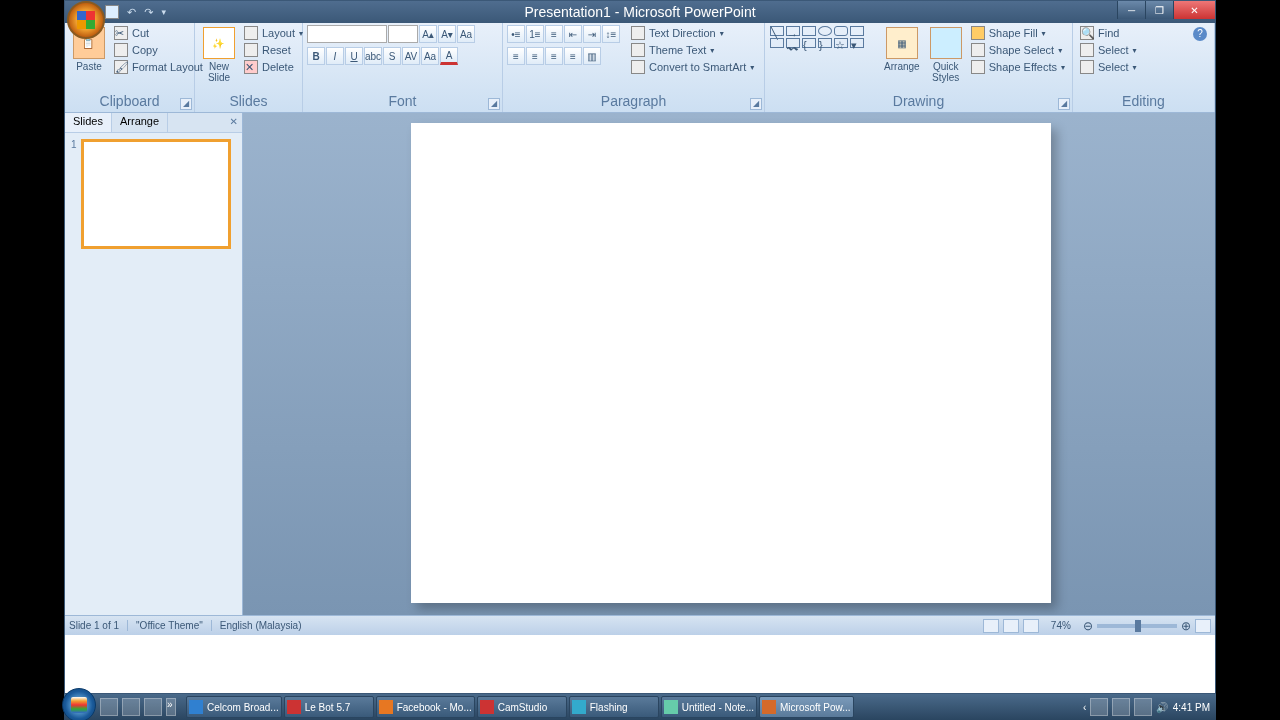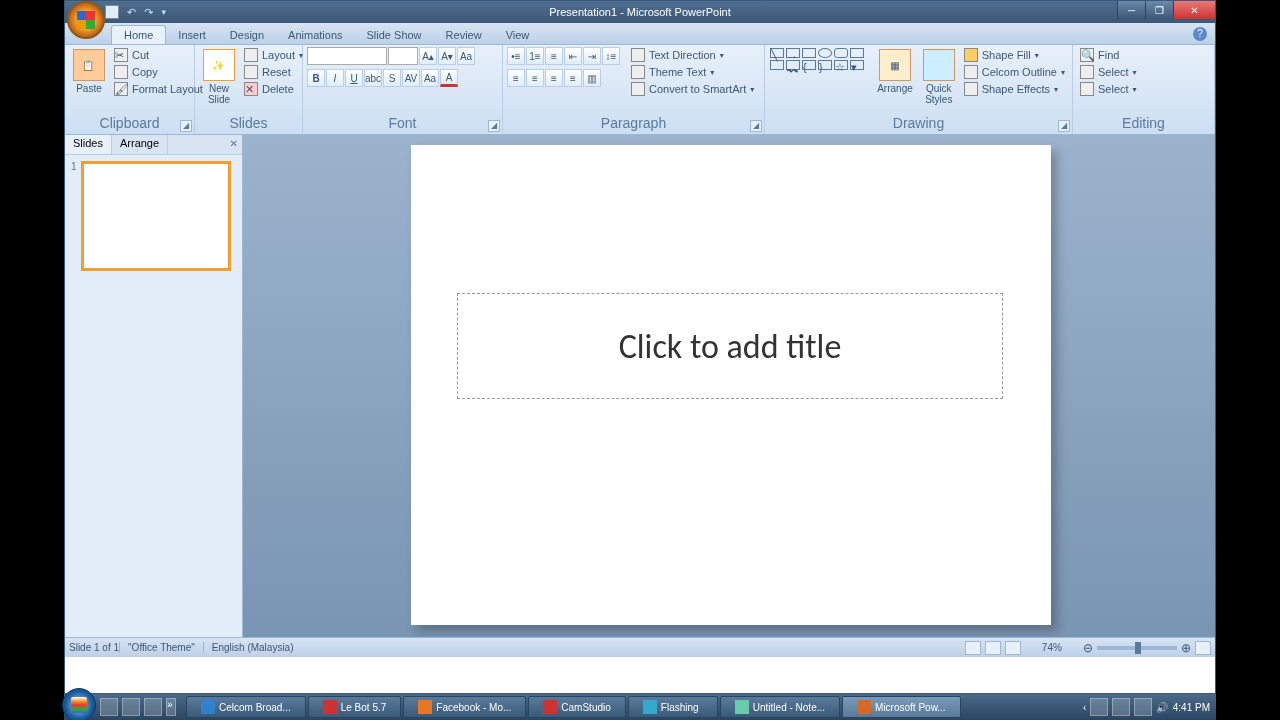--- a/index.html
+++ b/index.html
@@ -1,20 +1,20 @@
 <!DOCTYPE html>
 <html><head>
 <meta charset="utf-8">
 <style>
 *{margin:0;padding:0;box-sizing:border-box;font-family:"Segoe UI",Tahoma,sans-serif;user-select:none}
 html,body{width:1280px;height:720px;overflow:hidden;background:#000}
 .window{position:absolute;left:64px;top:0;width:1152px;height:694px;background:#fff;border:1px solid #3b5877}
 .titlebar{height:22px;background:linear-gradient(#4f6d8f 0%,#3b5877 100%);display:flex;align-items:center;color:#fff;font-size:11px;position:relative}
 .qat{display:flex;align-items:center;gap:8px;padding-left:40px}
-.title-center{position:absolute;left:50%;transform:translateX(-50%);font-size:11px}
+.title-center{position:absolute;left:50%;transform:translateX(-50%);font-size:14px}
 .winbtns{position:absolute;right:0;top:0;display:flex}
 .winbtn{width:28px;height:18px;display:flex;align-items:center;justify-content:center;font-size:10px;color:#fff;background:linear-gradient(#6b89aa,#3b5877);border-left:1px solid #2a4560}
 .winbtn.close{background:linear-gradient(#e77,#c33);width:42px}
 .office-btn{position:absolute;left:2px;top:0;width:38px;height:38px;border-radius:50%;background:radial-gradient(#fff,#f0a030 40%,#c06010 70%);border:2px solid #8a5a20;z-index:5;display:flex;align-items:center;justify-content:center}
 .office-btn::after{content:"";width:18px;height:18px;background:conic-gradient(#e33 0 25%,#3a3 0 50%,#e90 0 75%,#36c 0)}
 .tabs{height:22px;background:linear-gradient(#d7e4f2,#bcd0e8);display:flex;align-items:flex-end;padding-left:46px;font-size:11px;color:#3b5877;border-bottom:1px solid #9db8d7}
 .tab{padding:3px 12px;cursor:pointer}
 .tab.active{background:#e8f0fa;border:1px solid #9db8d7;border-bottom:none;border-radius:3px 3px 0 0;color:#3b5877;font-weight:500}
 .help-icon{position:absolute;right:8px;top:26px;width:14px;height:14px;border-radius:50%;background:#5a8ac8;color:#fff;font-size:10px;text-align:center;line-height:14px}
 .ribbon{height:90px;background:linear-gradient(#e8f0fa,#ccdff2);display:flex;border-bottom:1px solid #9db8d7;font-size:11px;color:#3b5877}
@@ -50,21 +50,21 @@
 .status-right{margin-left:auto;display:flex;align-items:center;gap:4px}
 .viewbtn{width:16px;height:14px;border:1px solid #9db8d7;background:#e8f0fa}
 .zoomslider{width:80px;height:4px;background:#9db8d7;position:relative}
 .zoomslider::after{content:"";position:absolute;left:38px;top:-4px;width:6px;height:12px;background:#5a7a9f}
 .taskbar{position:absolute;left:64px;bottom:0;width:1152px;height:26px;background:linear-gradient(#4a6a8a 0%,#2a4560 100%);display:flex;align-items:center;font-size:10px;color:#fff}
 .orb{width:34px;height:34px;border-radius:50%;background:radial-gradient(#8fd4ff,#1a5a9a 60%,#0a3a6a);border:1px solid #0a3a6a;position:absolute;left:-2px;top:-6px;display:flex;align-items:center;justify-content:center}
 .orb::after{content:"";width:16px;height:16px;background:linear-gradient(#fff,#f0a030,#e33,#3a3,#36c);border-radius:2px}
 .quick{display:flex;gap:4px;margin-left:36px}
 .qli{width:18px;height:18px;background:rgba(255,255,255,.2);border:1px solid rgba(255,255,255,.3)}
 .tasks{display:flex;gap:2px;margin-left:10px;flex:1}
-.task{height:22px;padding:0 14px;background:linear-gradient(#5a7a9a,#3a5a7a);border:1px solid #2a4560;border-radius:2px;display:flex;align-items:center;gap:4px;min-width:90px}
+.task{height:22px;padding:0 2px;background:linear-gradient(#5a7a9a,#3a5a7a);border:1px solid #2a4560;border-radius:2px;display:flex;align-items:center;gap:4px;min-width:90px}
 .task.active{background:linear-gradient(#7a9aba,#5a7a9a)}
 .tic{width:14px;height:14px;background:#e77}
 .tray{display:flex;align-items:center;gap:4px;padding-right:6px}
 .shapei{width:14px;height:10px;border:1px solid #5a7a9f;display:inline-block;margin:1px}
 .edgeL,.edgeR{position:absolute;top:0;width:64px;height:720px;background:#000}
 .edgeL{left:0}.edgeR{right:0}
 </style>
 </head>
 <body>
 
@@ -82,29 +82,20 @@
       <span style="color:#cde;font-size:9px">▾</span>
     </div>
     <div class="title-center"><span>Presentation1</span> - <span>Microsoft PowerPoint</span></div>
     <div class="winbtns">
       <div class="winbtn">─</div>
       <div class="winbtn">❐</div>
       <div class="winbtn close">✕</div>
     </div>
   </div>
 
-  <div class="tabs">
-    <div class="tab active">Home</div>
-    <div class="tab">Insert</div>
-    <div class="tab">Design</div>
-    <div class="tab">Animations</div>
-    <div class="tab">Slide Show</div>
-    <div class="tab">Review</div>
-    <div class="tab">View</div>
-  </div>
   <div class="help-icon">?</div>
 
   <div class="ribbon">
 
     <div class="group" style="width:130px">
       <div class="group-body">
         <div class="vbtn">
             <div class="ico">📋</div>
             <span>Paste</span>
           </div>
@@ -252,21 +243,21 @@
 Styles</span>
           </div>
         <div class="stack">
           <div class="sbtn">
               <span class="ic" style="background:#fc6"></span>
               <span>Shape Fill</span>
               <span style="font-size:8px">▾</span>
             </div>
           <div class="sbtn">
               <span class="ic"></span>
-              <span>Celcom Outline</span>
+              <span>Shape Select</span>
               <span style="font-size:8px">▾</span>
             </div>
           <div class="sbtn">
               <span class="ic"></span>
               <span>Shape Effects</span>
               <span style="font-size:8px">▾</span>
             </div>
         </div>
       </div>
       <div class="group-label">Drawing</div>
@@ -303,34 +294,33 @@
         <div class="ptab">Arrange</div>
         <div class="ptab-close">✕</div>
       </div>
       <div class="thumbwrap">
         <div class="thumbnum">1</div>
         <div class="thumb"></div>
       </div>
     </div>
     <div class="editarea">
       <div class="slide">
-        <div class="ph ph-title">Click to add title</div>
       </div>
     </div>
   </div>
 
   <div class="statusbar">
-    <span style="border-right:1px solid #9db8d7;">Slide 1 of 1</span>
+    <span style="border-right:1px solid #9db8d7;padding-right:8px">Slide 1 of 1</span>
     <span style="border-right:1px solid #9db8d7;padding-right:8px">"Office Theme"</span>
     <span>English (Malaysia)</span>
     <div class="status-right">
       <div class="viewbtn"></div>
       <div class="viewbtn"></div>
       <div class="viewbtn"></div>
-      <span style="margin:0 17px">74%</span>
+      <span style="margin:0 8px">74%</span>
       <span style="font-size:12px">⊖</span>
       <div class="zoomslider"></div>
       <span style="font-size:12px">⊕</span>
       <div class="viewbtn"></div>
     </div>
   </div>
 </div>
 
 <div class="taskbar">
   <div class="orb"></div>

